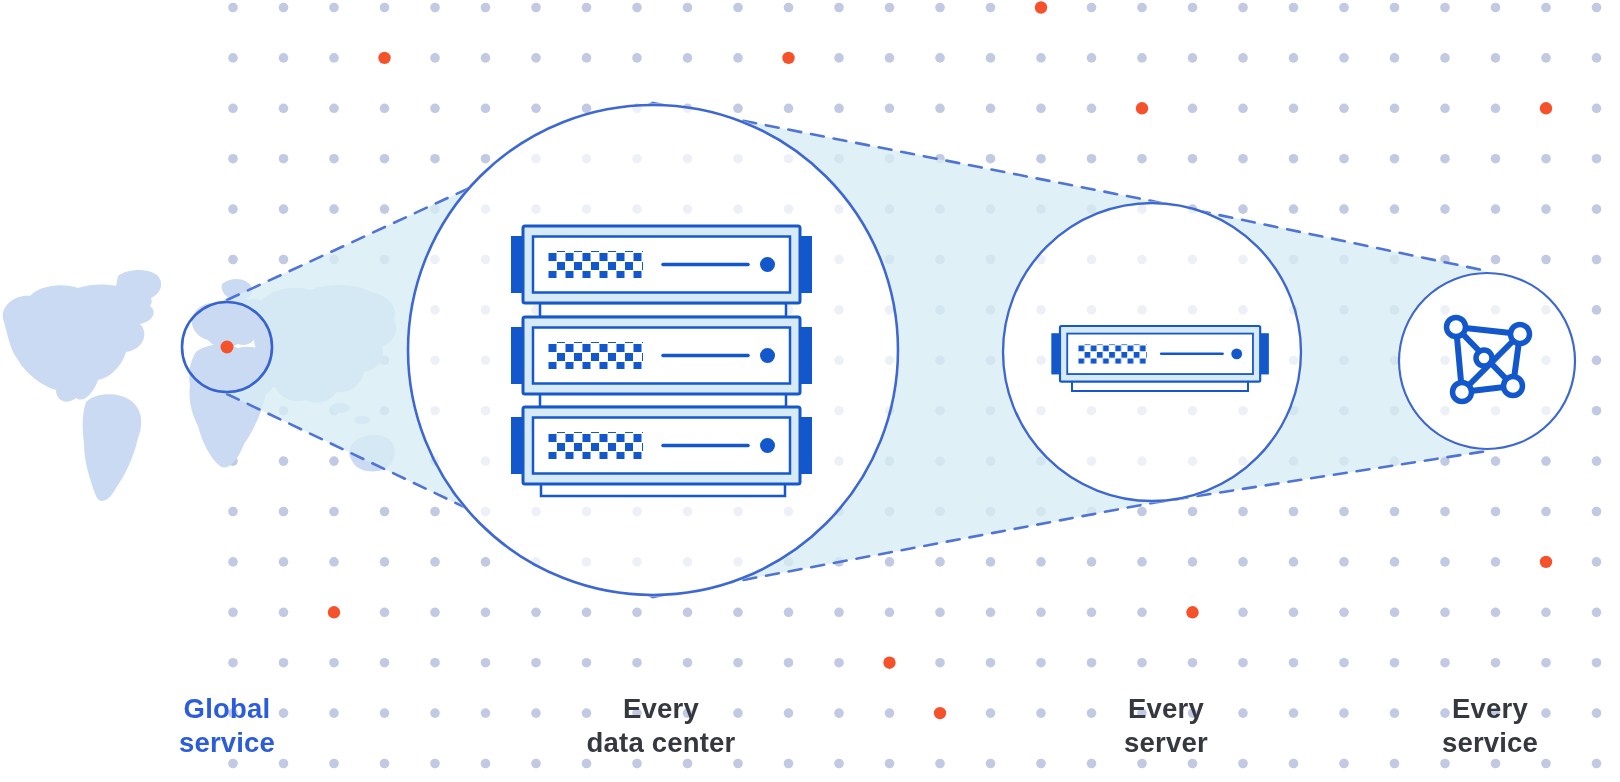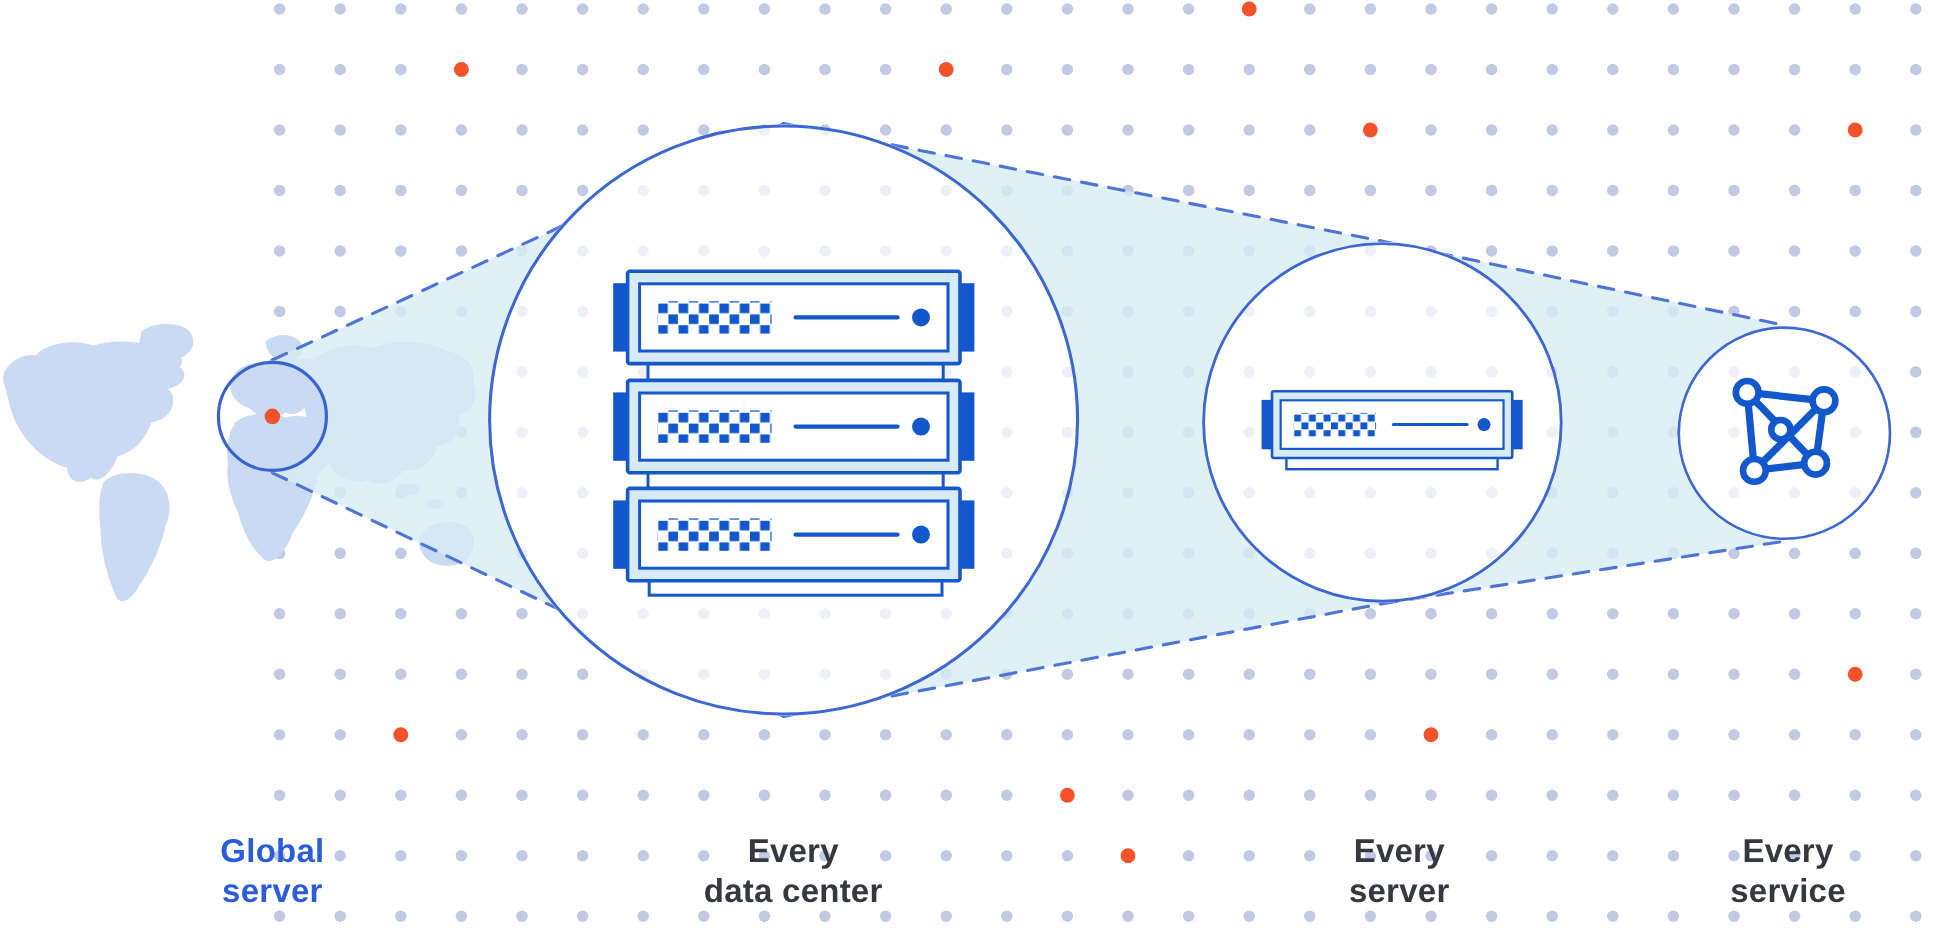--- a/index.html
+++ b/index.html
@@ -556,21 +556,21 @@
       <line x1="1520" y1="334" x2="1462" y2="392"></line>
       <circle cx="1456" cy="327" r="9.5" fill="#ffffff" stroke-width="5.5"></circle>
       <circle cx="1520" cy="334" r="9.5" fill="#ffffff" stroke-width="5.5"></circle>
       <circle cx="1513" cy="386" r="9.5" fill="#ffffff" stroke-width="5.5"></circle>
       <circle cx="1462" cy="392" r="9.5" fill="#ffffff" stroke-width="5.5"></circle>
       <circle cx="1484" cy="358" r="8" fill="#ffffff" stroke-width="5.5"></circle>
     </g>
   </svg>
 
   <div class="stage-label" style="left: 227px; color: rgb(43, 92, 217);">Global
-server</div>
+service</div>
   <div class="stage-label" style="left: 661px; color: rgb(53, 56, 62);">Every
 data center</div>
   <div class="stage-label" style="left: 1166px; color: rgb(53, 56, 62);">Every
 server</div>
   <div class="stage-label" style="left: 1490px; color: rgb(53, 56, 62);">Every
 service</div>
 
 </div>
 
 </body></html>

